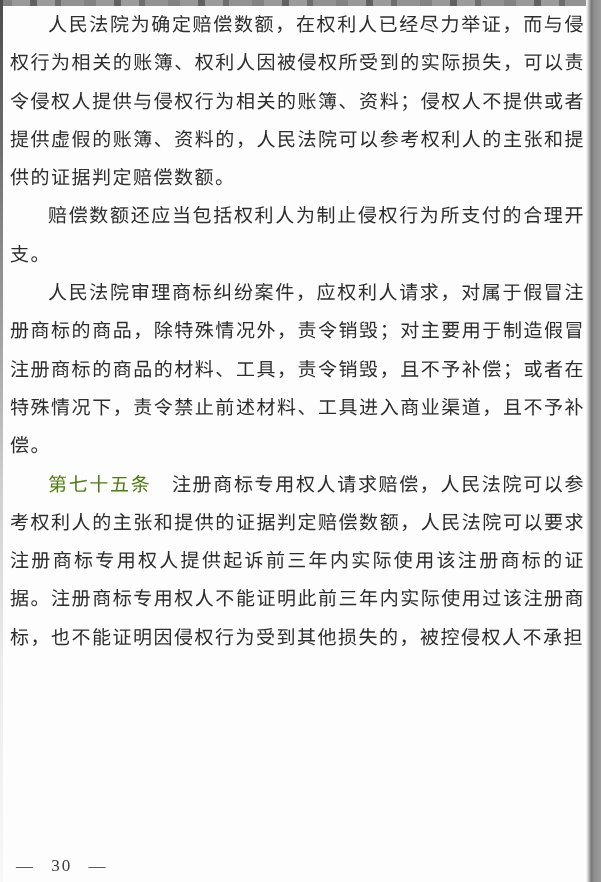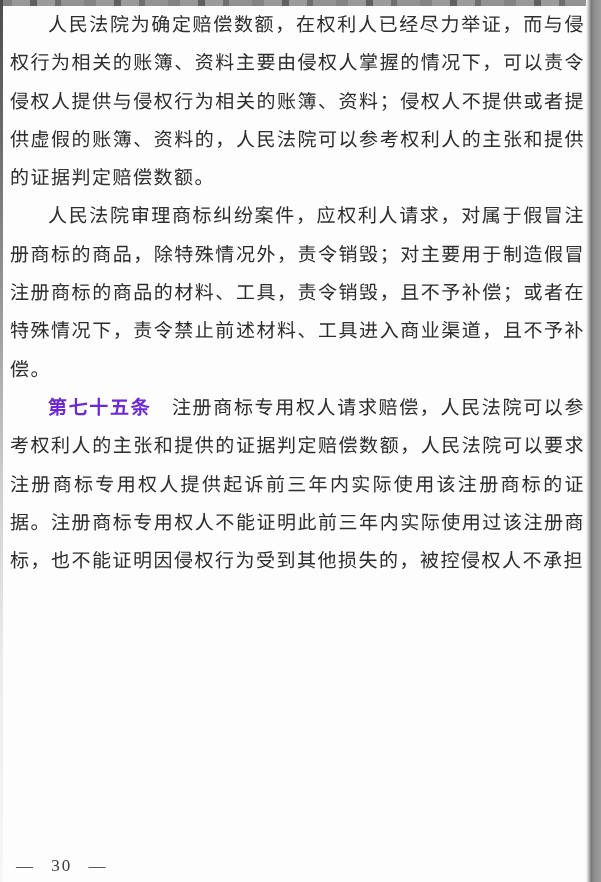--- a/index.html
+++ b/index.html
@@ -74,22 +74,22 @@
     letter-spacing: 1.5px;
   }
   .text-body p {
     margin: 0;
     padding: 0;
     text-indent: 2em;
     text-align: justify;
     text-justify: inter-ideograph;
   }
   .article-no {
-    font-weight: 700;
-    color: #6d28d9;
+    font-weight: 400;
+    color: #4d7c0f;
   }
   .page-number {
     position: absolute;
     left: 16px;
     bottom: 6px;
     font-size: 17px;
     line-height: 20px;
     color: #3c3c3c;
     letter-spacing: 2px;
     word-spacing: 10px;
@@ -100,21 +100,24 @@
 <body>
 
 <div class="scan-page">
 
   <div class="top-band"></div>
   <div class="left-edge"></div>
   <div class="right-edge"></div>
 
   <div class="text-body">
     <p>
-      <span>人民法院为确定赔偿数额，在权利人已经尽力举证，而与侵权行为相关的账簿、资料主要由侵权人掌握的情况下，可以责令侵权人提供与侵权行为相关的账簿、资料；侵权人不提供或者提供虚假的账簿、资料的，人民法院可以参考权利人的主张和提供的证据判定赔偿数额。</span>
+      <span>人民法院为确定赔偿数额，在权利人已经尽力举证，而与侵权行为相关的账簿、权利人因被侵权所受到的实际损失，可以责令侵权人提供与侵权行为相关的账簿、资料；侵权人不提供或者提供虚假的账簿、资料的，人民法院可以参考权利人的主张和提供的证据判定赔偿数额。</span>
+    </p>
+    <p>
+      <span>赔偿数额还应当包括权利人为制止侵权行为所支付的合理开支。</span>
     </p>
     <p>
       <span>人民法院审理商标纠纷案件，应权利人请求，对属于假冒注册商标的商品，除特殊情况外，责令销毁；对主要用于制造假冒注册商标的商品的材料、工具，责令销毁，且不予补偿；或者在特殊情况下，责令禁止前述材料、工具进入商业渠道，且不予补偿。</span>
     </p>
     <p>
       <span class="article-no">第七十五条</span><span>　注册商标专用权人请求赔偿，人民法院可以参考权利人的主张和提供的证据判定赔偿数额，人民法院可以要求注册商标专用权人提供起诉前三年内实际使用该注册商标的证据。注册商标专用权人不能证明此前三年内实际使用过该注册商标，也不能证明因侵权行为受到其他损失的，被控侵权人不承担</span>
     </p>
   </div>
 
   <div class="page-number">— 30 —</div>

